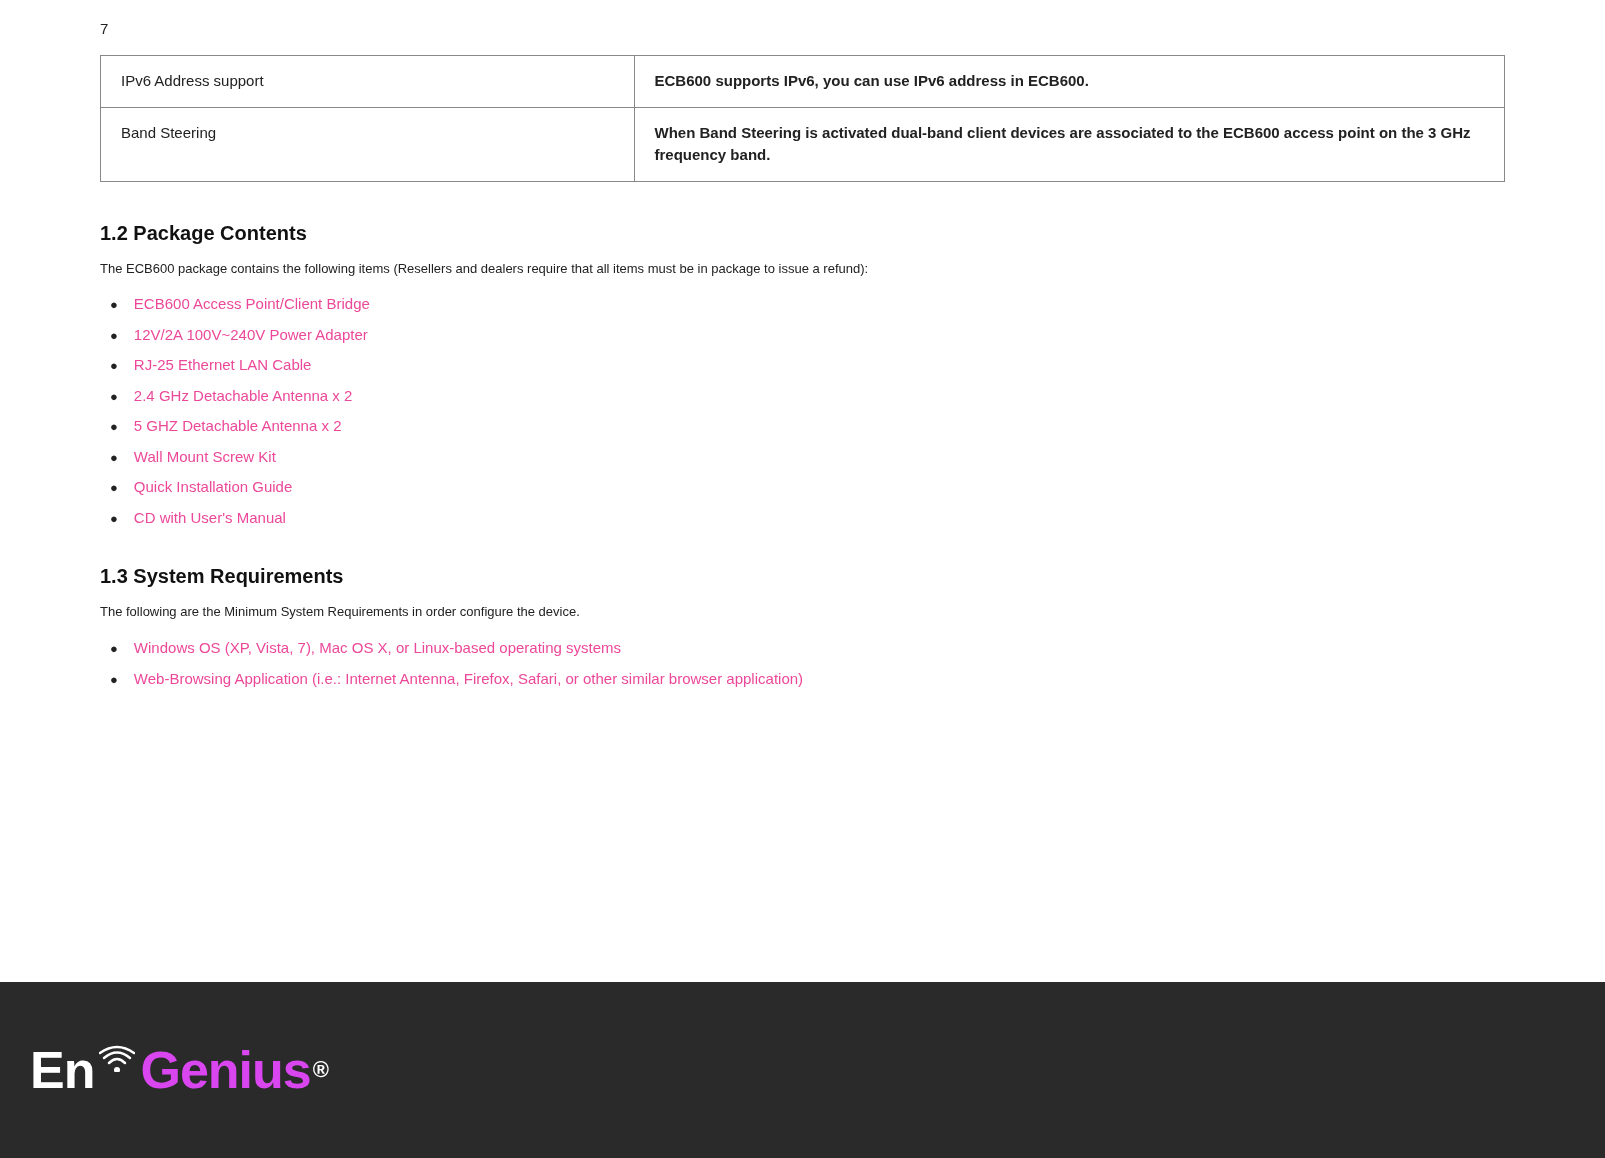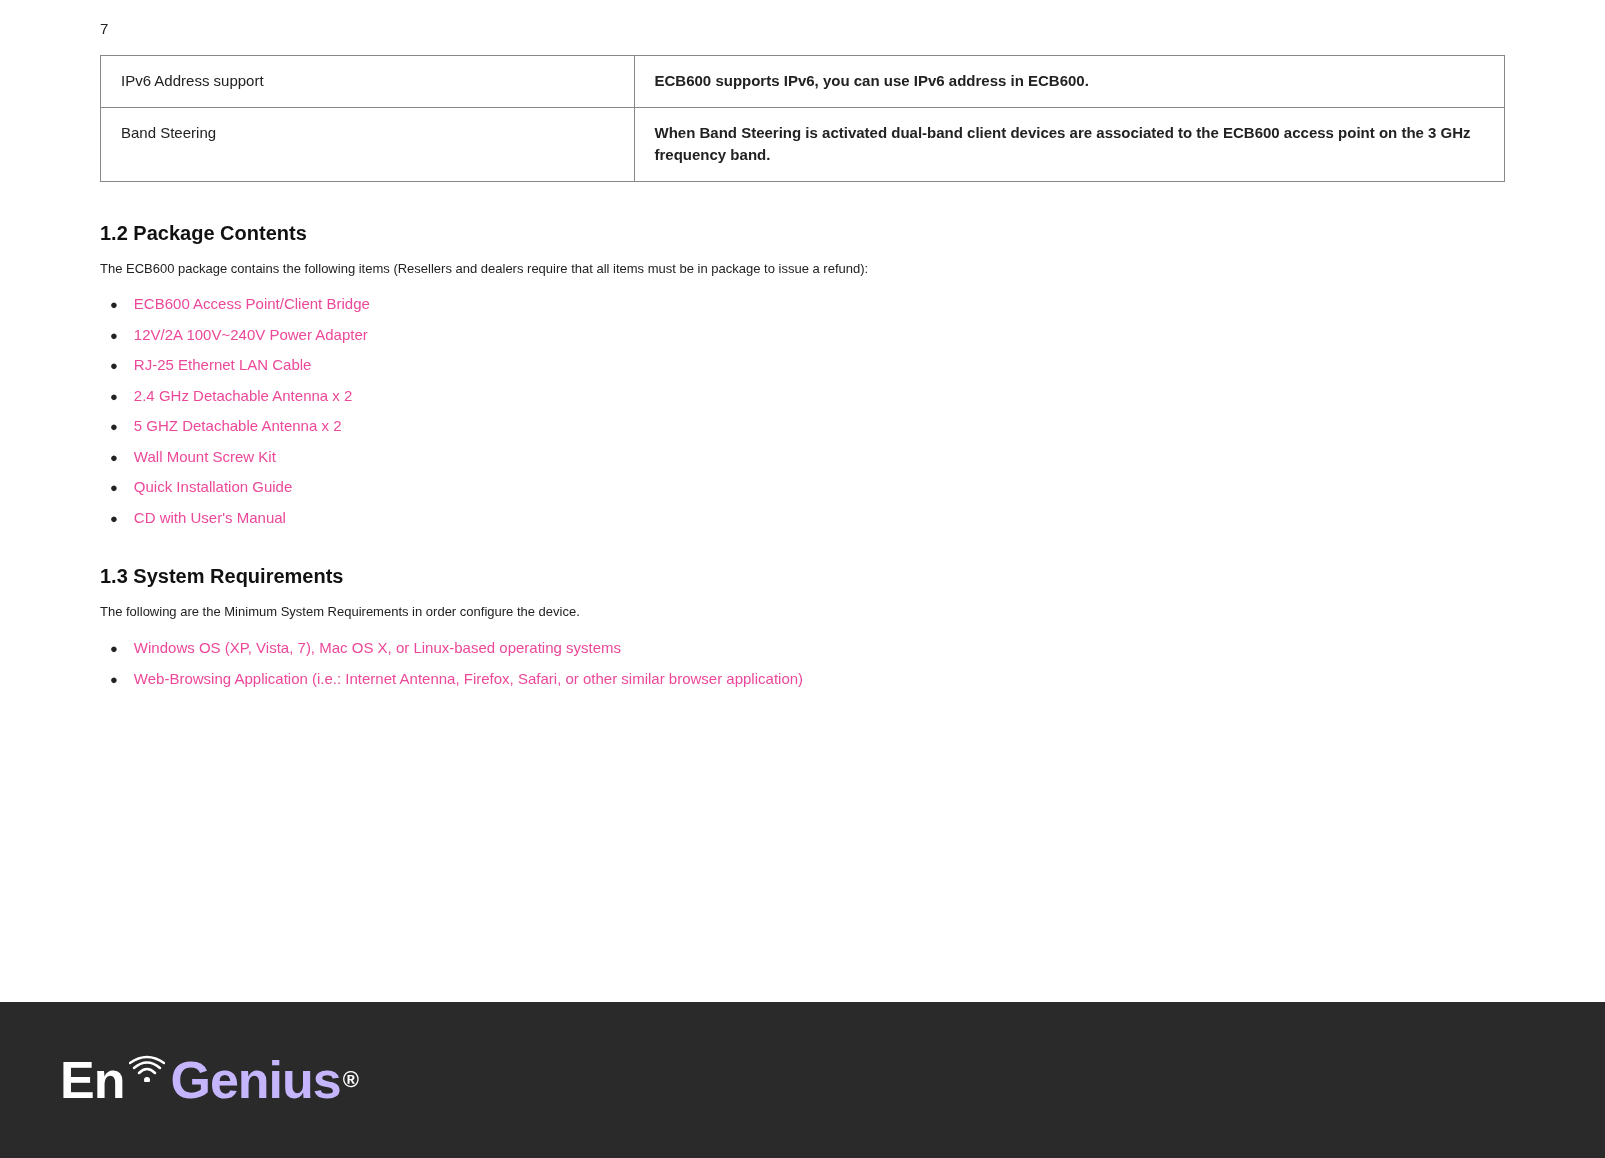--- a/index.html
+++ b/index.html
@@ -101,24 +101,24 @@
       font-size: 13px;
       margin-right: 16px;
       margin-top: 2px;
       flex-shrink: 0;
       color: #222;
     }
 
     
     .footer {
       background: #2a2a2a;
-      height: 156px;
+      height: 176px;
       display: flex;
       align-items: center;
-      padding: 0 60px;
+      padding: 0 30px;
     }
 
     .logo-container {
       display: flex;
       align-items: center;
     }
 
     
     .logo-text {
       font-size: 52px;
@@ -128,21 +128,21 @@
       letter-spacing: -1px;
       display: flex;
       align-items: center;
     }
 
     .logo-en {
       color: #ffffff;
     }
 
     .logo-genius {
-      color: #c4b5fd;
+      color: #d946ef;
     }
 
     .logo-registered {
       font-size: 22px;
       color: #ffffff;
       vertical-align: super;
       margin-left: 2px;
     }
   </style>
 </head>

